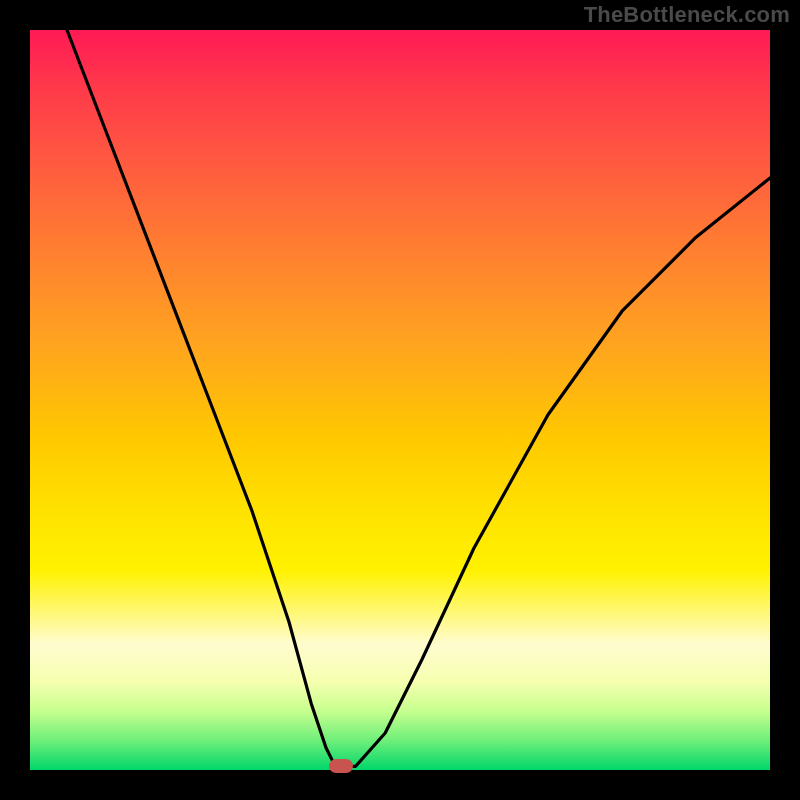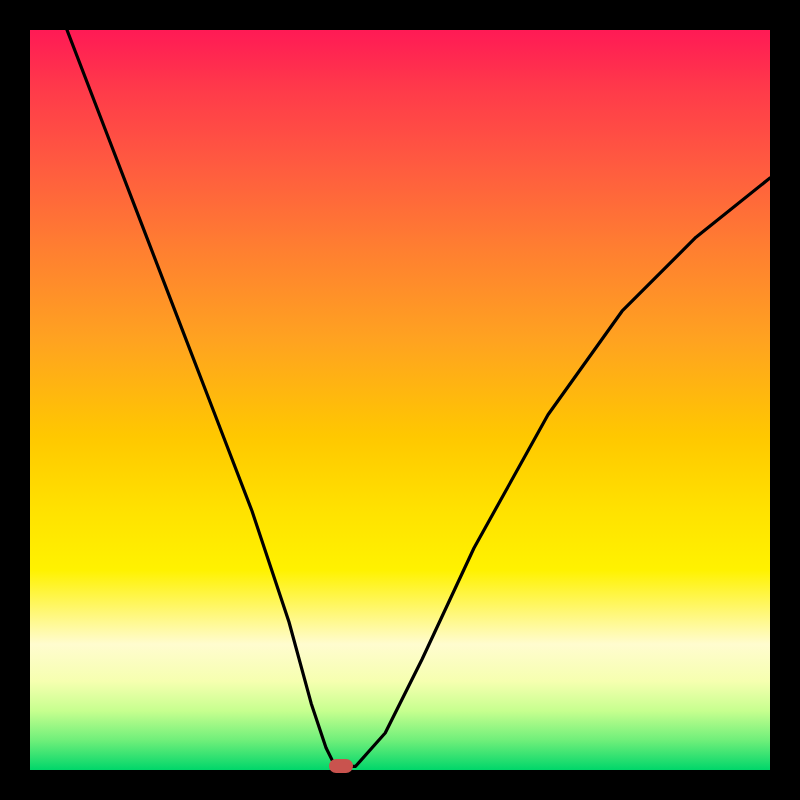--- a/index.html
+++ b/index.html
@@ -67,20 +67,21 @@
     border-radius: 7px;
     background: #c9534e;
     z-index: 3;
     transform: translate(-50%, -50%);
   }
 </style>
 </head>
 <body>
 
 <div class="frame">
+  <div class="watermark">TheBottleneck.com</div>
 
   <div class="plot-area"></div>
 
   <svg class="curve" viewBox="0 0 740 740" preserveAspectRatio="none">
     <path fill="none" stroke="#000" stroke-width="3.2" stroke-linecap="round" stroke-linejoin="round" d="M37.0 0.0 L74.0 96.2 L111.0 192.4 L148.0 288.6 L185.0 384.8 L222.0 481.0 L259.0 592.0 L281.2 673.4 L296.0 717.8 L303.4 732.6 L310.8 736.3 L325.6 736.3 L355.2 703.0 L392.2 629.0 L444.0 518.0 L518.0 384.8 L592.0 281.2 L666.0 207.2 L740.0 148.0"></path>
   </svg>
 
   <div class="marker" style="left: 340.8px; top: 766.3px; background: rgb(201, 83, 78);"></div>
 </div>
 

